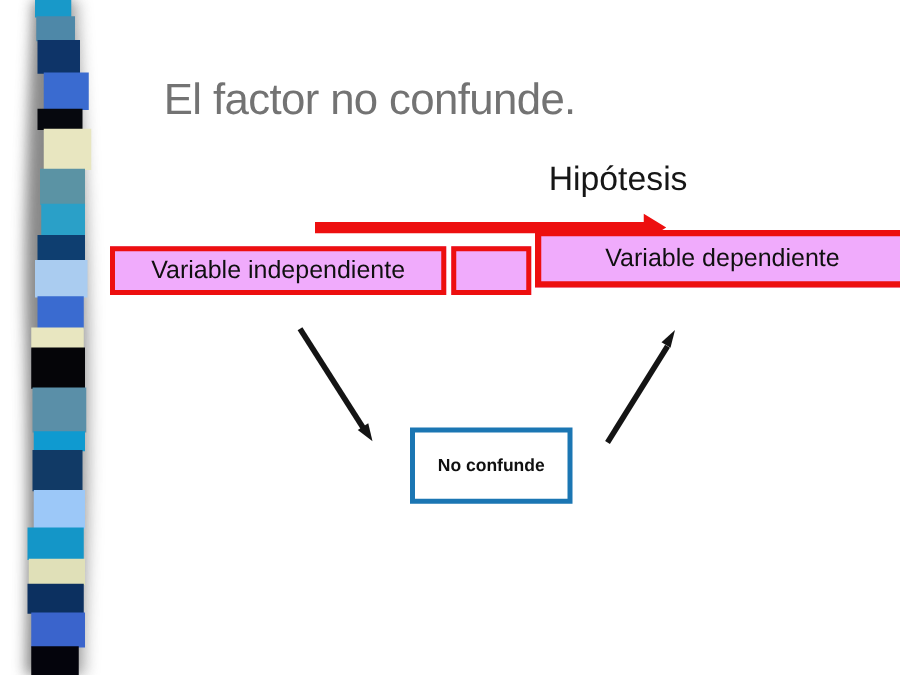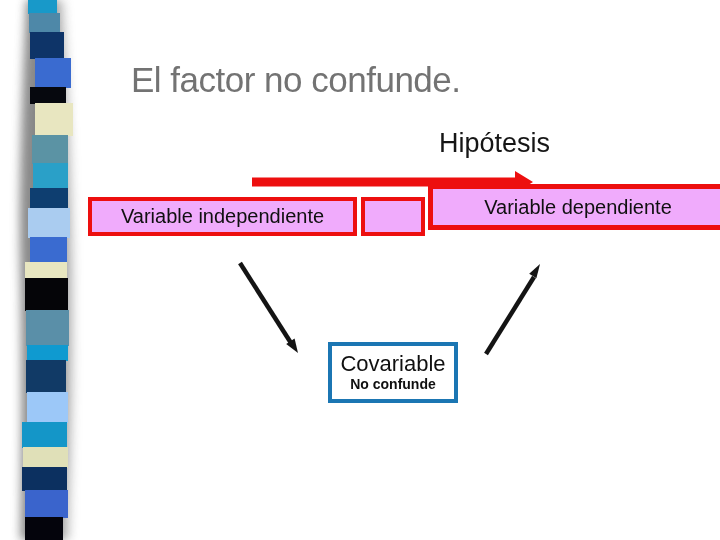--- a/index.html
+++ b/index.html
@@ -103,15 +103,14 @@
 
 <div id="box-middle" class="abs rbox">
   <span></span>
 </div>
 
 <div id="box-dependent" class="abs rbox">
   <span>Variable dependiente</span>
 </div>
 
 <div id="box-covariable" class="abs">
-  <div class="main">Covariable</div>
   <div class="note">No confunde</div>
 </div>
 
 </body></html>

